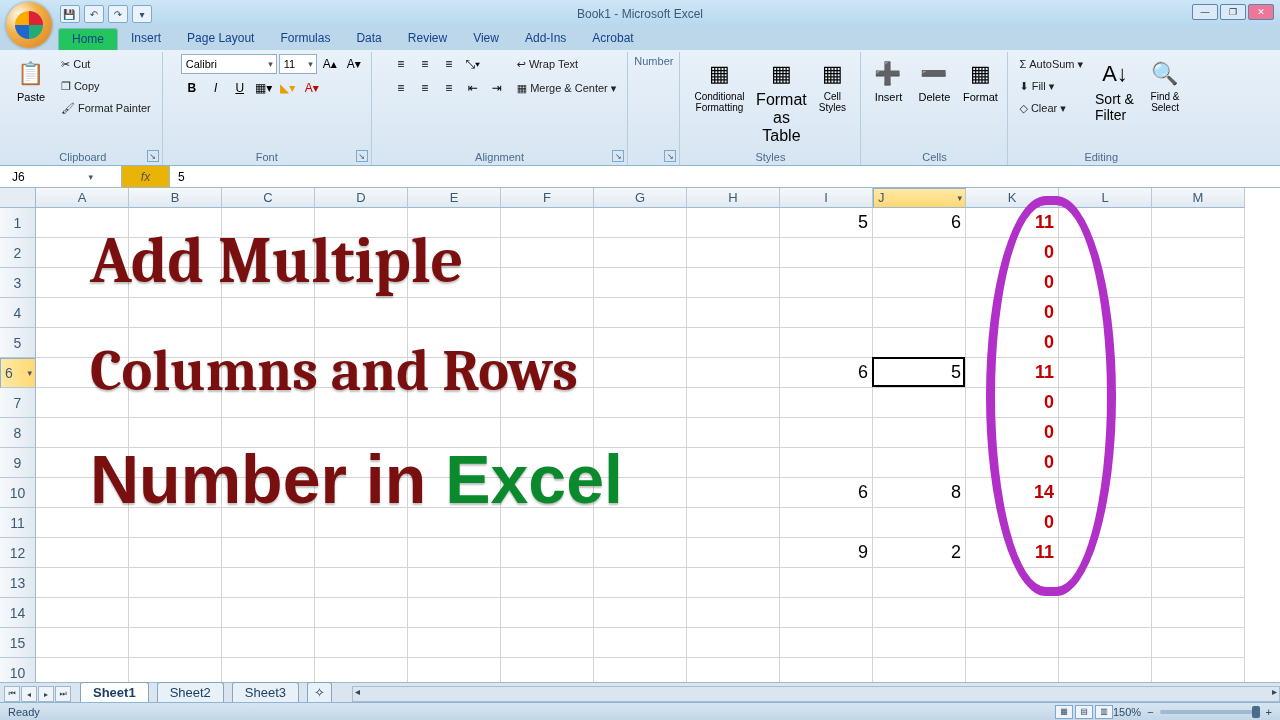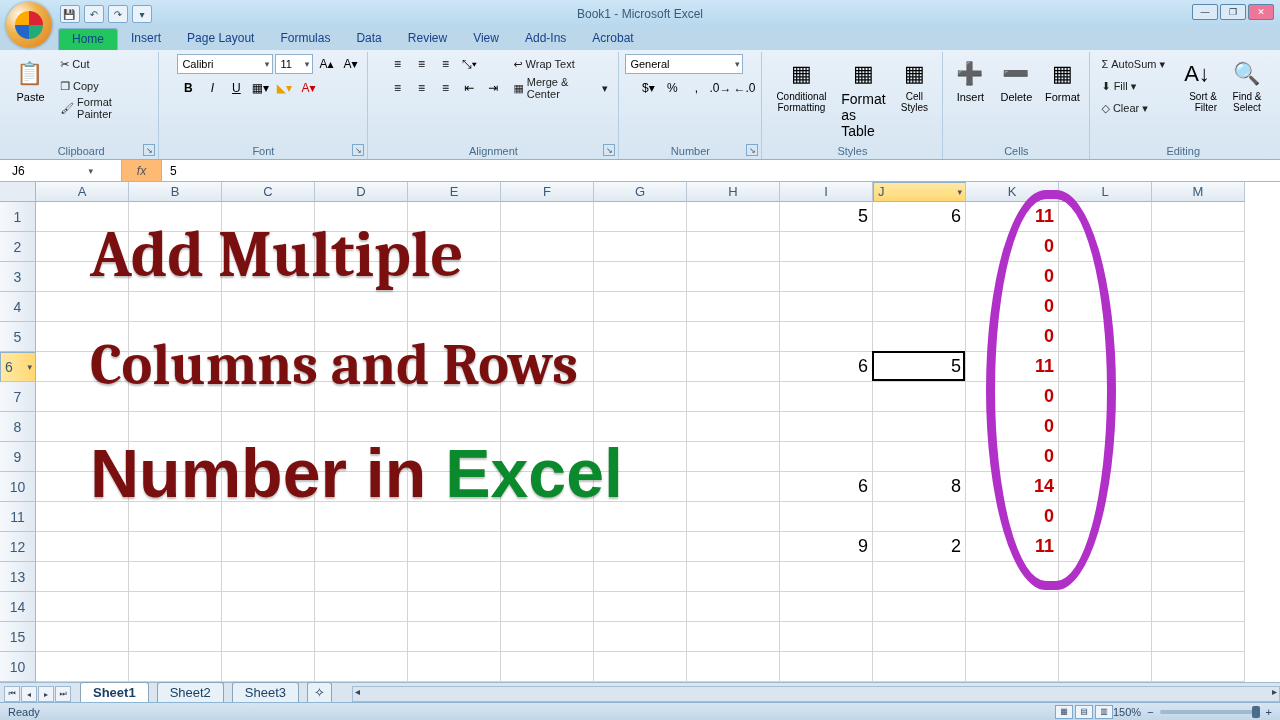--- a/index.html
+++ b/index.html
@@ -35,21 +35,21 @@
   .iconbtn{ width:22px;height:20px;border:1px solid transparent; display:flex;align-items:center;justify-content:center;font-size:12px;border-radius:2px;}
   .hrow{ display:flex; gap:2px; align-items:center;margin-left:12px;}
   .launcher{ position:absolute; right:3px; bottom:3px; width:12px;height:12px; border:1px solid #7ea9cd; font-size:8px; display:flex;align-items:center;justify-content:center;color:#456;}
   
   .b{font-weight:bold;} .i{font-style:italic;} .u{text-decoration:underline;}
   
   
   .fbar{ height:22px; background:#e5edf5; border-bottom:1px solid #9fb9d0; display:flex; align-items:center;}
   .namebox{ width:122px; border-right:1px solid #9fb9d0; display:flex; align-items:center; padding-left:12px; font-size:12px; position:relative; background:#fff; height:100%;}
   .namebox::after{content:"▾";position:absolute;right:28px;font-size:9px;color:#456;}
-  .fx{ width:40px; border-right:1px solid #9fb9d0; text-align:center; font-style:italic; color:#555; height:100%; display:flex;align-items:center;justify-content:center; background:#fdba74;}
+  .fx{ width:48px; border-right:1px solid #9fb9d0; text-align:center; font-style:italic; color:#555; height:100%; display:flex;align-items:center;justify-content:center; background:#eab308;}
   .finput{ flex:1; padding-left:8px; font-size:12px; background:#fff; height:100%; display:flex;align-items:center;}
   
   
   .gridwrap{ position:relative; background:#fff; height:545px; overflow:hidden;}
   .corner{ position:absolute; left:0; top:0; width:36px; height:20px; background:#e6ecf3; border-right:1px solid #9fb9d0; border-bottom:1px solid #9fb9d0;}
   .colheads{ position:absolute; left:36px; top:0; height:20px; display:flex;}
   .colh{ width:93px; border-right:1px solid #b9c8d6; border-bottom:1px solid #9fb9d0; background:linear-gradient(#f6f9fc,#e0e9f1); text-align:center; font-size:13px; color:#3b5a78; line-height:20px;}
   .colh.sel{ background:linear-gradient(#ffe9a6,#ffd873);}
   .rowheads{ position:absolute; left:0; top:20px; width:36px;}
   .rowh{ height:30px; border-bottom:1px solid #b9c8d6; border-right:1px solid #9fb9d0; background:linear-gradient(90deg,#f6f9fc,#e0e9f1); text-align:center; font-size:14px; color:#3b5a78; line-height:30px;}
@@ -183,43 +183,33 @@
             <span>Wrap Text</span>
           </div>
         <div class="rbtn"><span>▦</span><span>Merge &amp; Center</span> ▾</div>
       </div>
     </div>
     <div class="group-label">Alignment</div>
     <div class="launcher">↘</div>
   </div>
 
   <div class="group">
-    <div class="group-body vcol" style="gap:4px;">
-      <div class="sel" style="width:118px">General</div>
-      <div class="hrow">
-        <div class="iconbtn">$▾</div>
-        <div class="iconbtn">%</div>
-        <div class="iconbtn">,</div>
-        <div class="iconbtn">.0→</div>
-        <div class="iconbtn">←.0</div>
-      </div>
-    </div>
     <div class="group-label">Number</div>
     <div class="launcher">↘</div>
   </div>
 
   <div class="group">
     <div class="group-body">
       <div class="bigbtn" style="width:66px">
           <div class="ic">▦</div>
           <span style="font-size:10px;text-align:center">Conditional Formatting</span>
         </div>
       <div class="bigbtn" style="width:50px">
           <div class="ic">▦</div>
-          <span style="font-size:14px;text-align:left">Format as Table</span>
+          <span style="font-size:16px;text-align:center">Format as Table</span>
         </div>
       <div class="bigbtn" style="width:44px">
           <div class="ic">▦</div>
           <span style="font-size:10px;text-align:center">Cell Styles</span>
         </div>
     </div>
     <div class="group-label">Styles</div>
   </div>
 
   <div class="group">
@@ -242,21 +232,21 @@
 
   <div class="group" style="border-right:none">
     <div class="group-body">
       <div class="vcol">
         <div class="rbtn"><span>Σ</span><span>AutoSum</span> ▾</div>
         <div class="rbtn"><span>⬇</span><span>Fill</span> ▾</div>
         <div class="rbtn"><span>◇</span><span>Clear</span> ▾</div>
       </div>
       <div class="bigbtn" style="width:46px">
           <div class="ic">A↓</div>
-          <span style="font-size:10px;text-align:right">Sort &amp; Filter</span>
+          <span style="font-size:14px;text-align:left">Sort &amp; Filter</span>
         </div>
       <div class="bigbtn" style="width:46px">
           <div class="ic">🔍</div>
           <span style="font-size:10px;text-align:center">Find &amp; Select</span>
         </div>
     </div>
     <div class="group-label">Editing</div>
   </div>
 </div>
 

